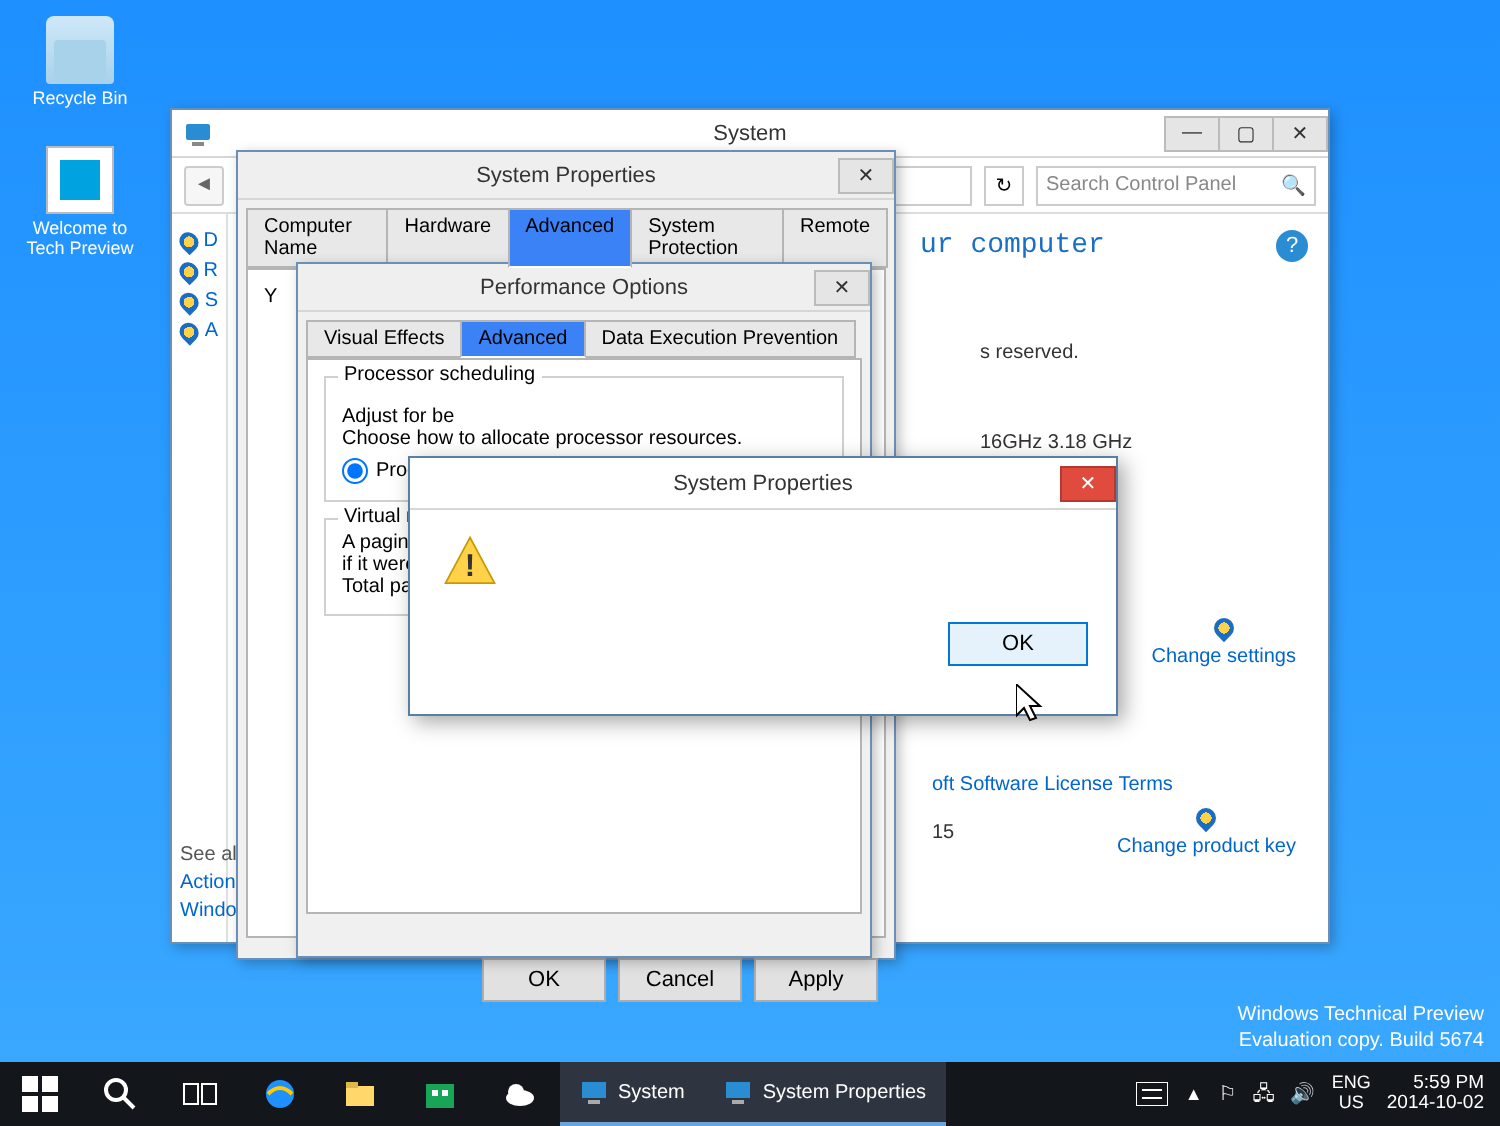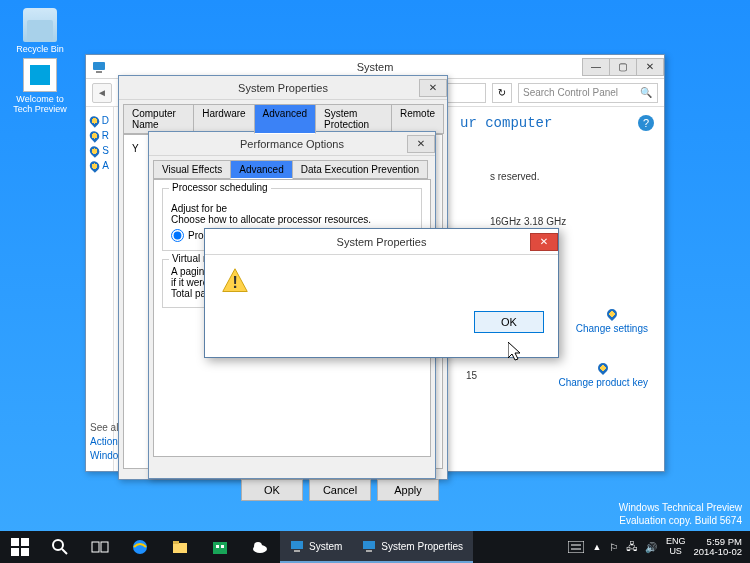--- a/index.html
+++ b/index.html
@@ -5,21 +5,21 @@
 * { box-sizing: border-box; margin: 0; padding: 0; font-family: "Segoe UI", Tahoma, sans-serif; }
 html, body { width: 750px; height: 563px; overflow: hidden; }
 body { background: linear-gradient(180deg, #1e90ff 0%, #3ba9ff 100%); position: relative; }
 
 
 .desktop-icon { position: absolute; width: 60px; text-align: center; color: #fff; font-size: 9px; cursor: pointer; }
 .desktop-icon .ico { width: 34px; height: 34px; margin: 0 auto 2px; }
 .recycle { left: 10px; top: 8px; }
 .recycle .ico { background: linear-gradient(#cfe8f9,#a8d1ea); border-radius: 4px 4px 2px 2px; position: relative; }
 .recycle .ico::after { content:""; position:absolute; bottom:0; left:4px; right:4px; height:22px; background:#a8d1ea; border-radius:2px 2px 4px 4px; }
-.welcome { left: 10px; top: 58px; }
+.welcome { left: 10px; top: 73px; }
 .welcome .ico { background:#fff; border:1px solid #bbb; position:relative; }
 .welcome .ico::after { content:""; position:absolute; inset:6px; background:#00a3e0; }
 
 
 .win { position:absolute; background:#f0f0f0; border:1px solid #6b8fb5; box-shadow:2px 2px 6px rgba(0,0,0,.25); }
 .titlebar { height:24px; background:#efefef; border-bottom:1px solid #d6d6d6; display:flex; align-items:center; font-size:11px; color:#333; position:relative; }
 .titlebar .title-center { position:absolute; left:0; right:0; text-align:center; pointer-events:none; }
 .winbtns { margin-left:auto; display:flex; }
 .winbtn { width:28px; height:18px; border:1px solid #bbb; background:#e5e5e5; display:flex; align-items:center; justify-content:center; font-size:10px; margin-left:-1px; cursor:pointer; }
 .winbtn.close-red { background:#e04b3e; color:#fff; border-color:#b23a30; }
@@ -158,20 +158,21 @@
       <div style="margin-top:40px; margin-left:360px">s reserved.</div>
       <div style="margin-top:34px; margin-left:360px; display:flex; justify-content:space-between;">
         <span>16GHz   3.18 GHz</span>
       </div>
       <div style="margin-top:22px; margin-left:404px">ssor</div>
       <div style="position:absolute; right:16px; top:202px" class="change-link">
         <span class="shield"></span>
         <span>Change settings</span>
       </div>
       <div style="margin-top:86px; margin-left:348px">UP</div>
+      <div style="margin-top:30px; margin-left:336px" class="link">oft Software License Terms</div>
       <div style="margin-top:6px; margin-left:336px; display:flex; justify-content:space-between; align-items:center;">
         <span>15</span>
         <span class="change-link">
           <span class="shield"></span>
           <span>Change product key</span>
         </span>
       </div>
     </div>
   </div>
 </div>

